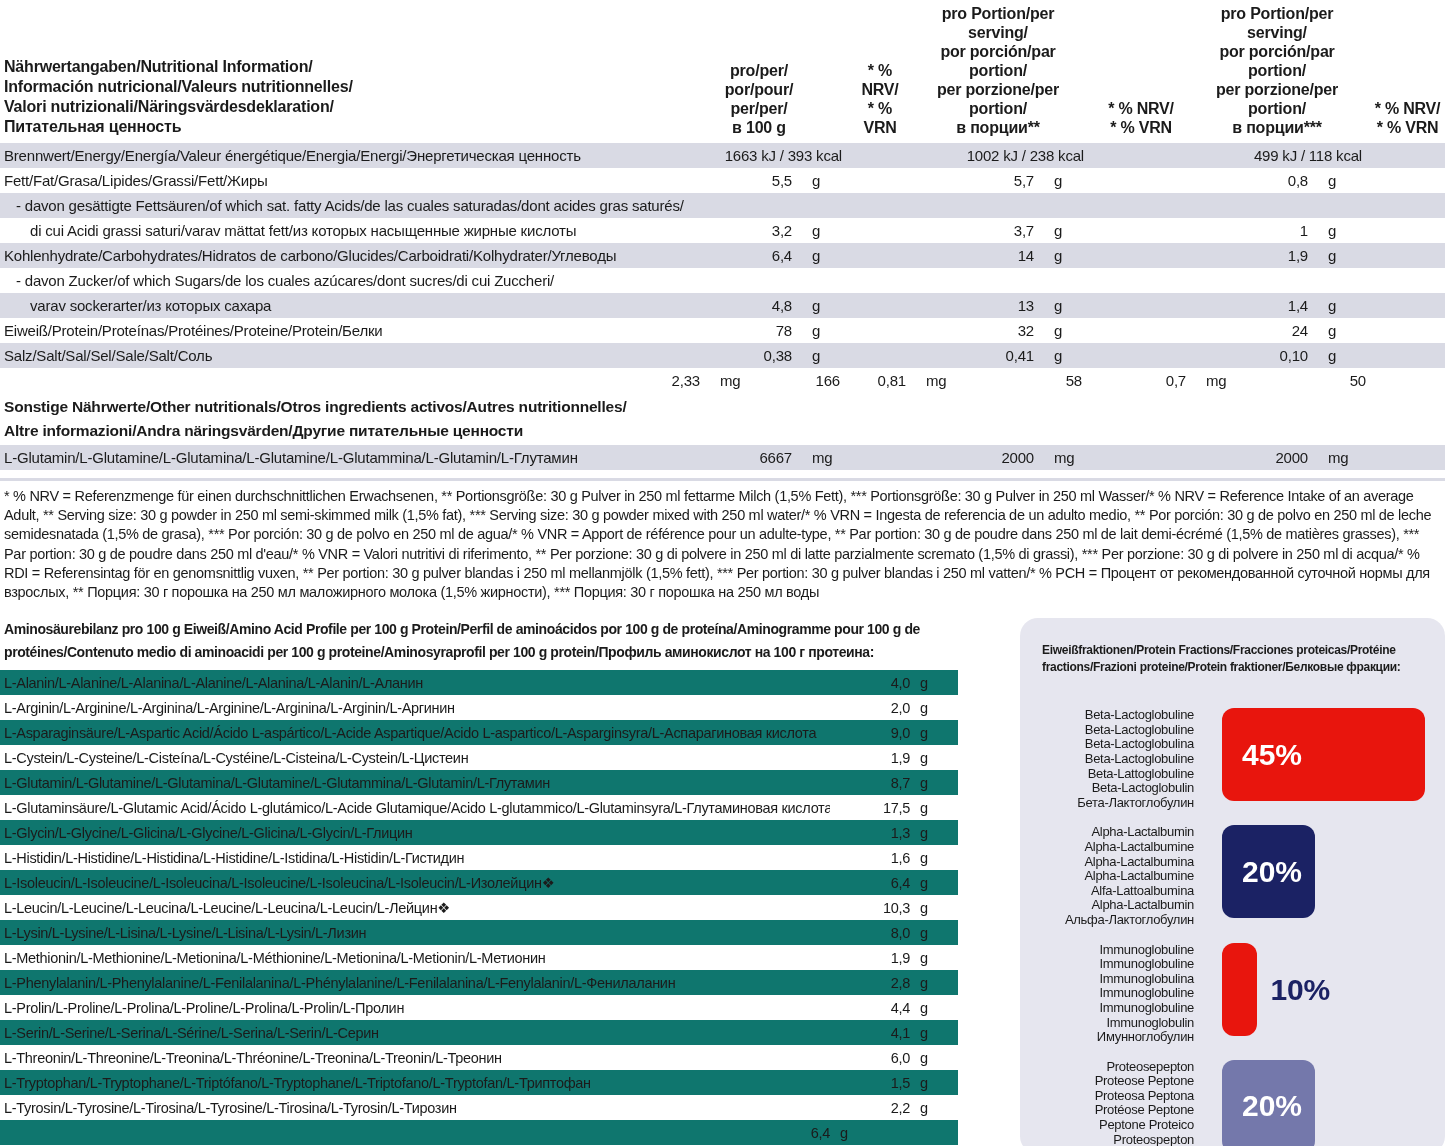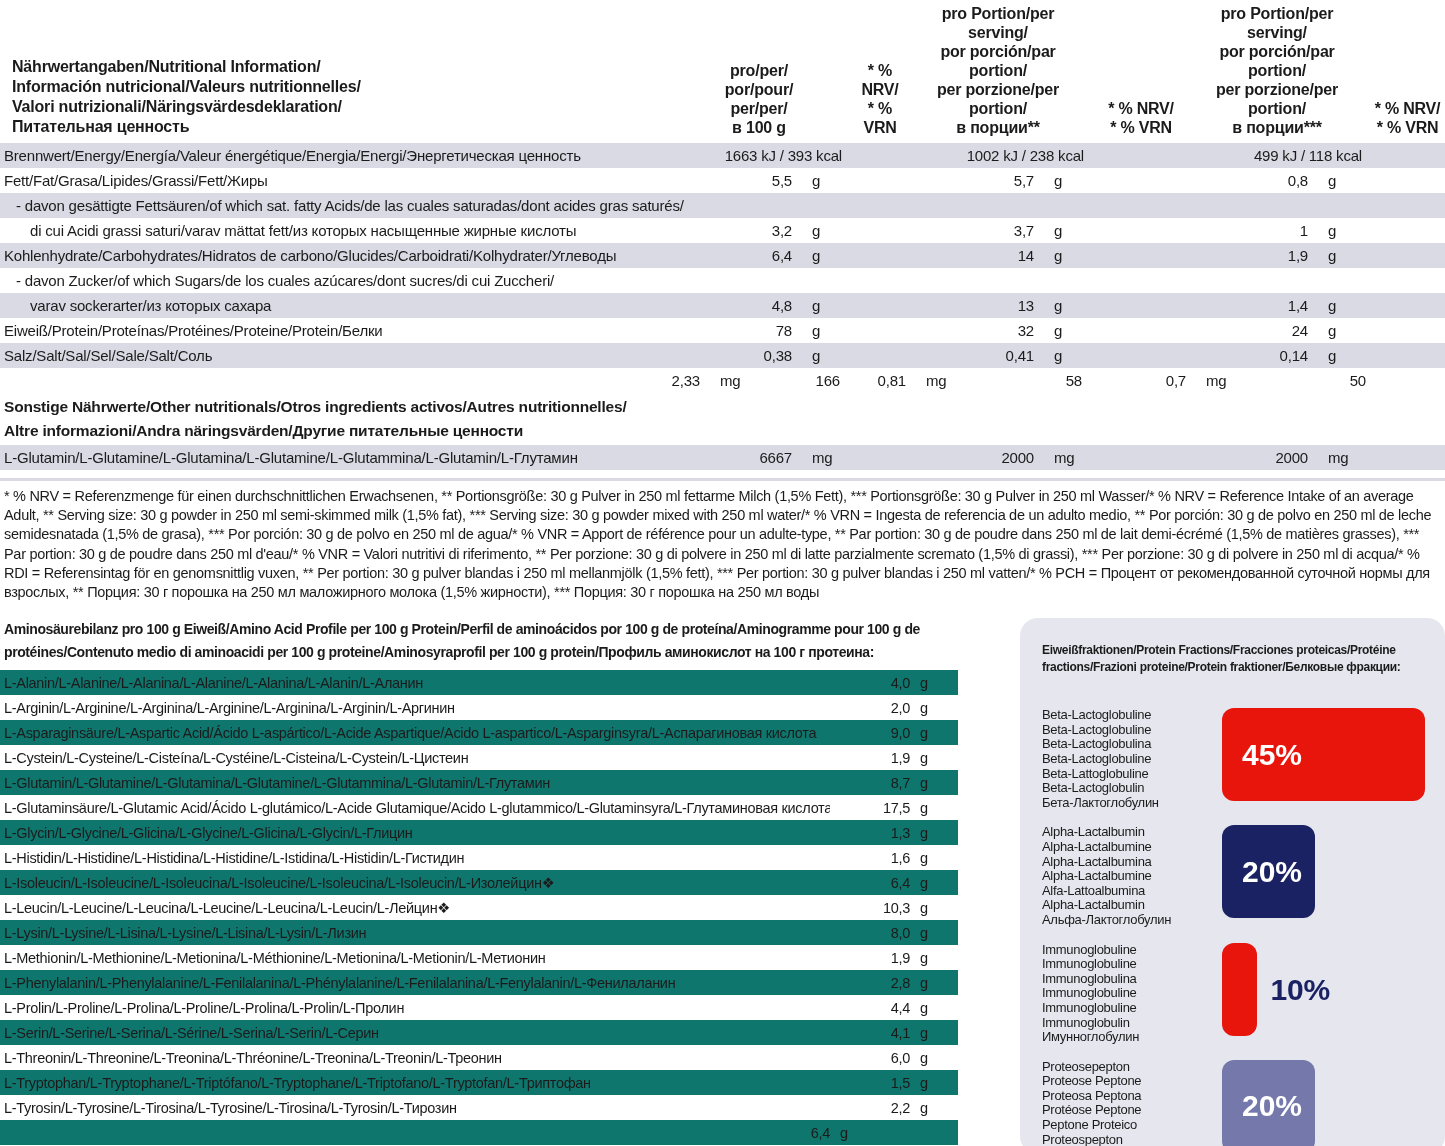--- a/index.html
+++ b/index.html
@@ -10,21 +10,21 @@
     font-family:"Liberation Sans","DejaVu Sans",sans-serif;
     letter-spacing:-0.2px;
   }
   
   .ngrid {
     display:grid;
     grid-template-columns: 1fr 92px 48px 66px 128px 48px 104px 122px 52px 73px;
   }
   .nhead { align-items:end; padding:4px 0 6px; }
   .nhead .hcell { font-weight:bold; font-size:16px; line-height:19px; text-align:center; white-space:pre-line; }
-  .nhead .title-cell { grid-column:1; text-align:left; font-size:16px; line-height:20px; padding-left:12px; }
+  .nhead .title-cell { grid-column:1; text-align:left; font-size:16px; line-height:20px; padding-left:4px; }
   .h-per100 { grid-column:2 / span 2; padding-right:46px; }
   .h-nrv1   { grid-column:4; padding-right:10px; }
   .h-srv1   { grid-column:5 / span 2; padding-right:16px; }
   .h-nrv2   { grid-column:7; padding-right:10px; }
   .h-srv2   { grid-column:8 / span 2; padding-right:16px; }
   .h-nrv3   { grid-column:10; padding-right:2px; }
 
   .nrow { height:25px; align-items:center; font-size:15px; }
   .nrow.stripe { background:#d9dae4; }
   .nrow .lab  { white-space:nowrap; overflow:hidden; padding-left:4px; }
@@ -61,21 +61,21 @@
   
   .panel {
     margin-left:62px; width:425px; height:536px;
     background:#e6e6ef; border-radius:18px; padding:20px 20px 12px 22px;
   }
   .panel-title {
     font-weight:bold; font-size:12px; line-height:17px;
     white-space:pre; letter-spacing:-0.3px; margin:4px 0 32px;
   }
   .fgroup { display:flex; margin-bottom:15px; }
-  .flabels { width:152px; font-size:13px; line-height:14.6px; white-space:pre-line; letter-spacing:-0.3px; }
+  .flabels { width:152px; font-size:13px; line-height:14.6px; white-space:pre-line; letter-spacing:-0.3px;text-align:right; }
   .fbar-wrap { flex:1; display:flex; align-items:flex-start;padding-left:28px; }
   .fbar {
     height:93px; border-radius:12px; display:flex; align-items:center;
     color:#fff; font-weight:bold; font-size:30px; padding-left:20px; letter-spacing:0;
   }
   .fbar.noinside { padding-left:0; }
   .pct-out { font-weight:bold; font-size:30px; margin-left:14px; line-height:93px; }
 </style>
 </head>
 <body>
@@ -202,21 +202,21 @@
         <div class="nrv"></div>
       </div>
       <div class="ngrid nrow stripe">
         <div class="lab">Salz/Salt/Sal/Sel/Sale/Salt/Соль</div>
         <div class="val">0,38</div>
         <div class="unit">g</div>
         <div class="nrv"></div>
         <div class="val">0,41</div>
         <div class="unit">g</div>
         <div class="nrv"></div>
-        <div class="val">0,14</div>
+        <div class="val">0,10</div>
         <div class="unit">g</div>
         <div class="nrv"></div>
       </div>
       <div class="ngrid nrow">
         <div class="val">2,33</div>
         <div class="unit">mg</div>
         <div class="nrv">166</div>
         <div class="val">0,81</div>
         <div class="unit">mg</div>
         <div class="nrv">58</div>

